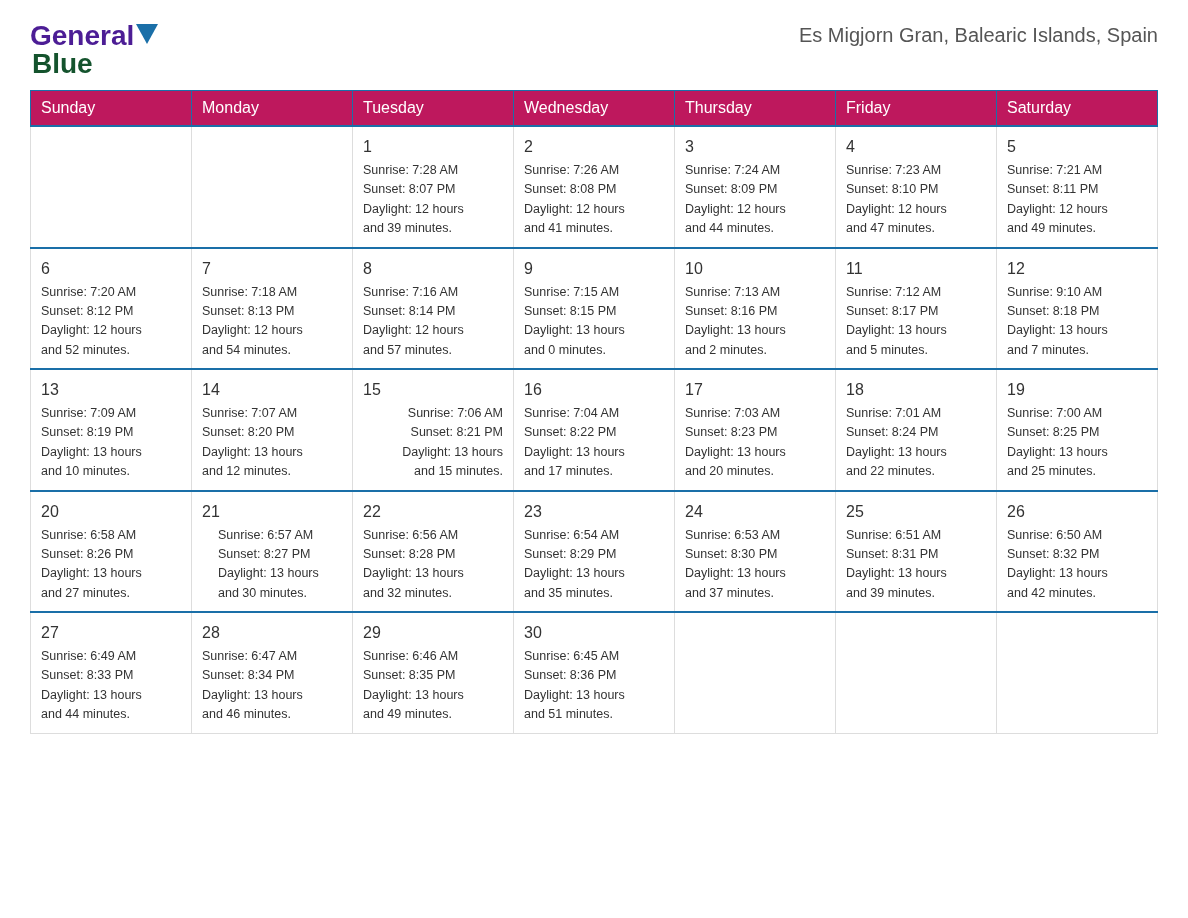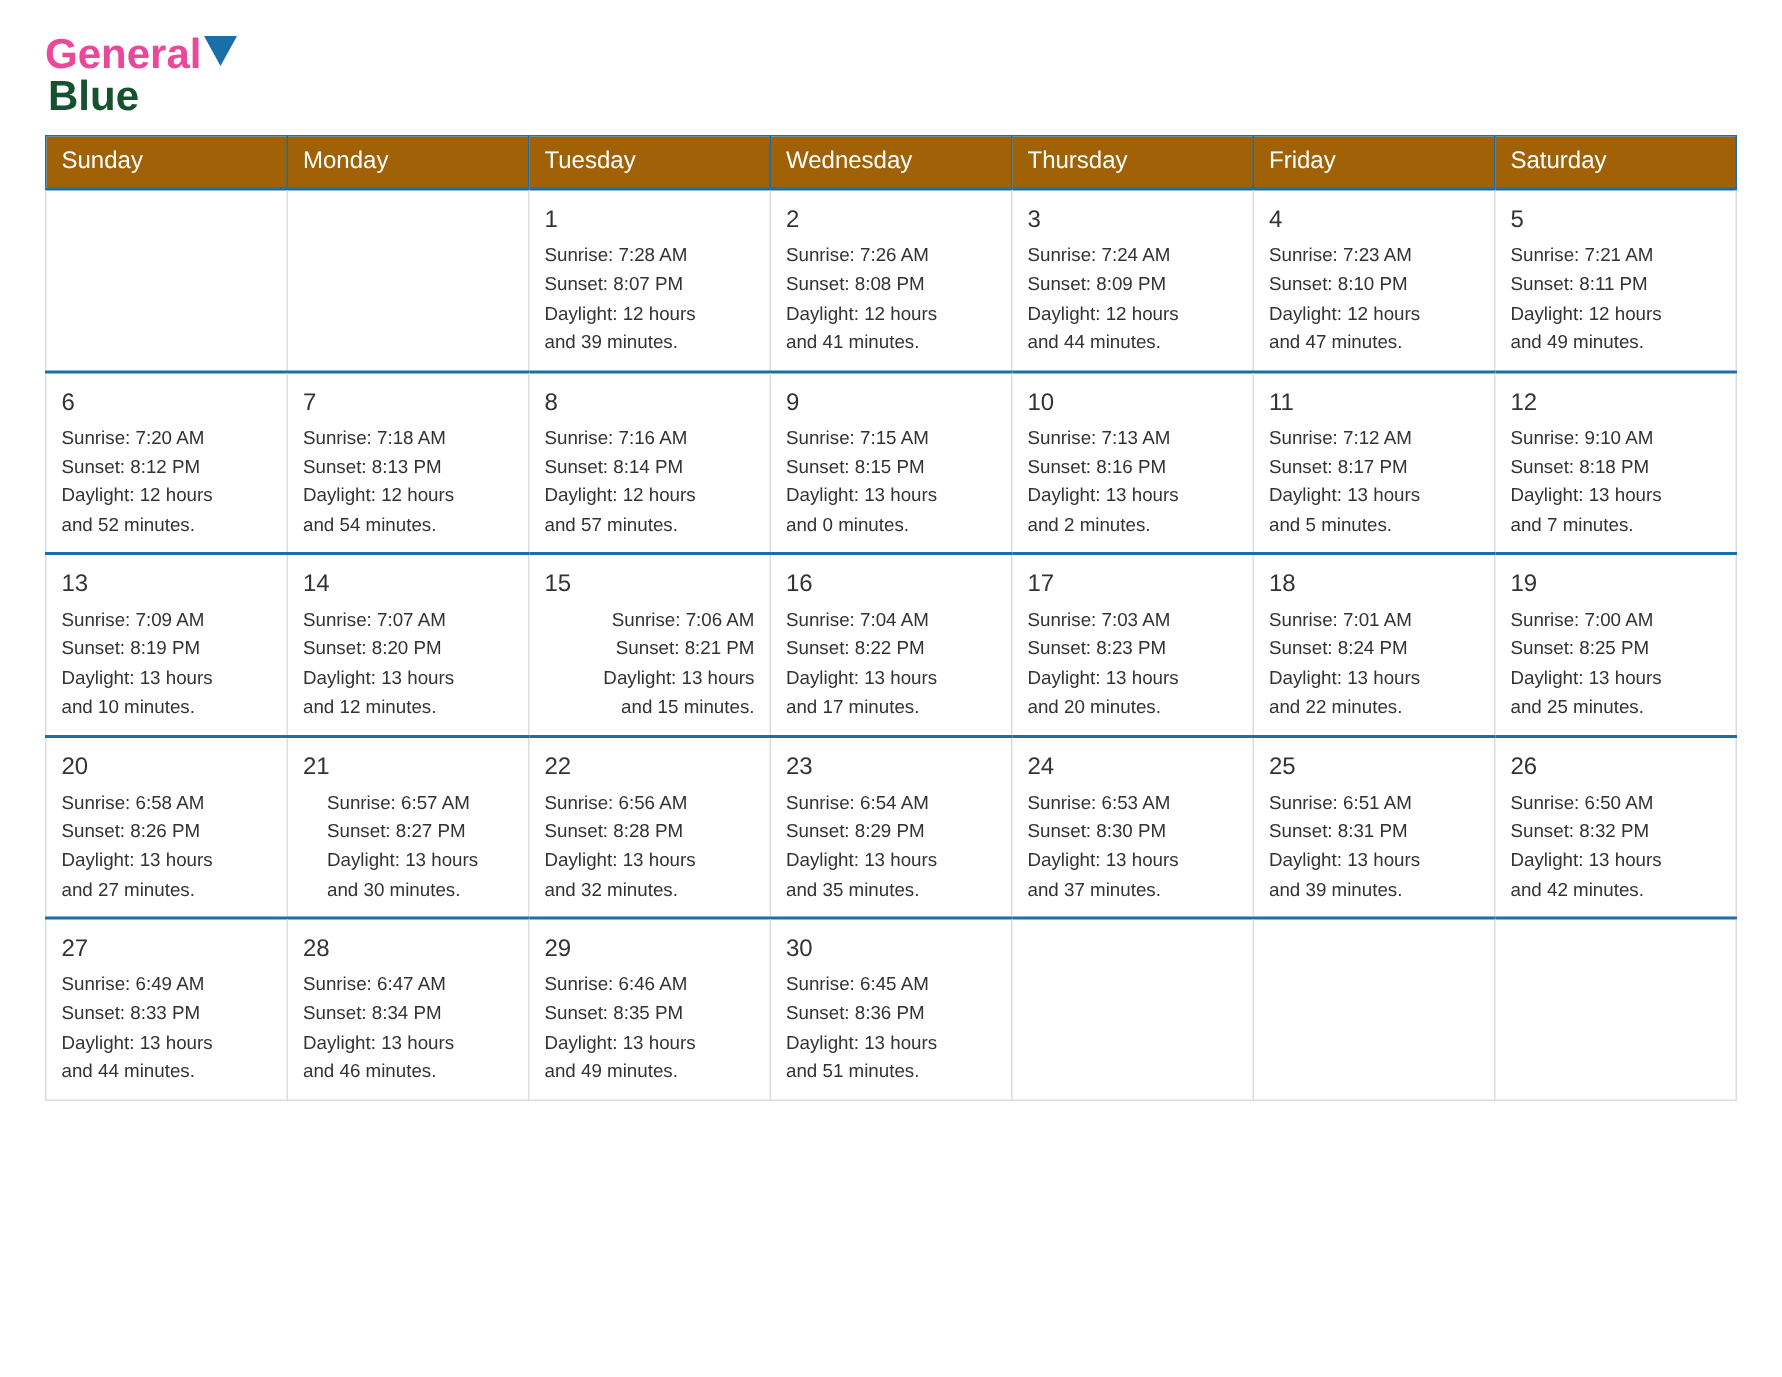--- a/index.html
+++ b/index.html
@@ -39,21 +39,21 @@
       font-size: 20px;
       color: #555;
       margin-top: 4px;
     }
     .calendar {
       width: 100%;
       border-collapse: collapse;
       margin-top: 10px;
     }
     .calendar th {
-      background-color: #a16207;
+      background-color: #be185d;
       color: #fff;
       font-size: 16px;
       font-weight: normal;
       padding: 8px 10px;
       text-align: left;
       border: 1px solid #1a6fa8;
     }
     .calendar td {
       vertical-align: top;
       padding: 8px 10px;
@@ -85,28 +85,29 @@
     .empty-cell {
       background: #fff;
     }
   </style>
 </head>
 <body>
 
 <div class="header-area">
   <div class="logo">
     <div class="logo-line">
-      <span style="font-size:28px;font-weight:bold;color:#ec4899;text-align:right;">General</span>
+      <span style="font-size:28px;font-weight:bold;color:#4c1d95;text-align:right;">General</span>
       <svg width="22" height="20" viewBox="0 0 22 20" style="margin-left:2px;vertical-align:middle;position:relative;top:-2px;">
         <polygon points="0,0 22,0 11,20" fill="#1a6fa8"></polygon>
       </svg>
     </div>
     <span style="font-size:28px;font-weight:bold;color:#14532d;margin-top:-4px;margin-left:2px;">Blue</span>
   </div>
   <div class="title-area">
+    <div class="location-title">Es Migjorn Gran, Balearic Islands, Spain</div>
   </div>
 </div>
 
 <table class="calendar">
   <thead>
     <tr>
     <th>Sunday</th>
         <th>Monday</th>
         <th>Tuesday</th>
         <th>Wednesday</th>

